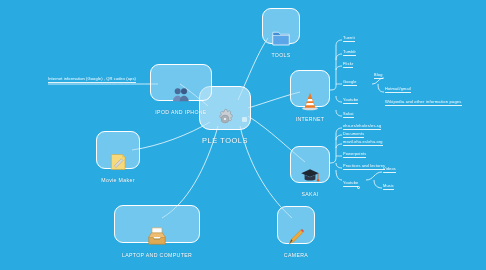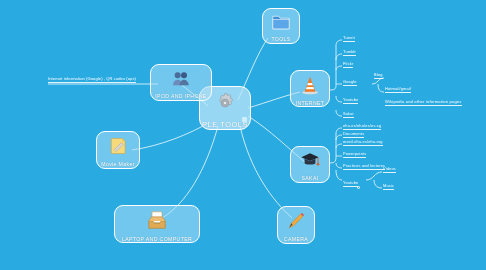--- a/index.html
+++ b/index.html
@@ -14,21 +14,21 @@
 
   
   .node{
     position:absolute;
     border:1px solid #ffffff;
     border-radius:9px;
     background:rgba(173,222,245,0.55);
     display:flex;flex-direction:column;
     align-items:center;justify-content:flex-start;
     box-sizing:border-box;
-    padding-top:4px;
+    padding-top:20px;
   }
   .node .ico{display:block;line-height:1;}
   .node .lbl{
     color:#ffffff;
     font-size:5.2px;
     letter-spacing:.35px;
     white-space:nowrap;
     margin-top:2px;
     text-shadow:0 0 1px rgba(0,0,0,.25);
   }

